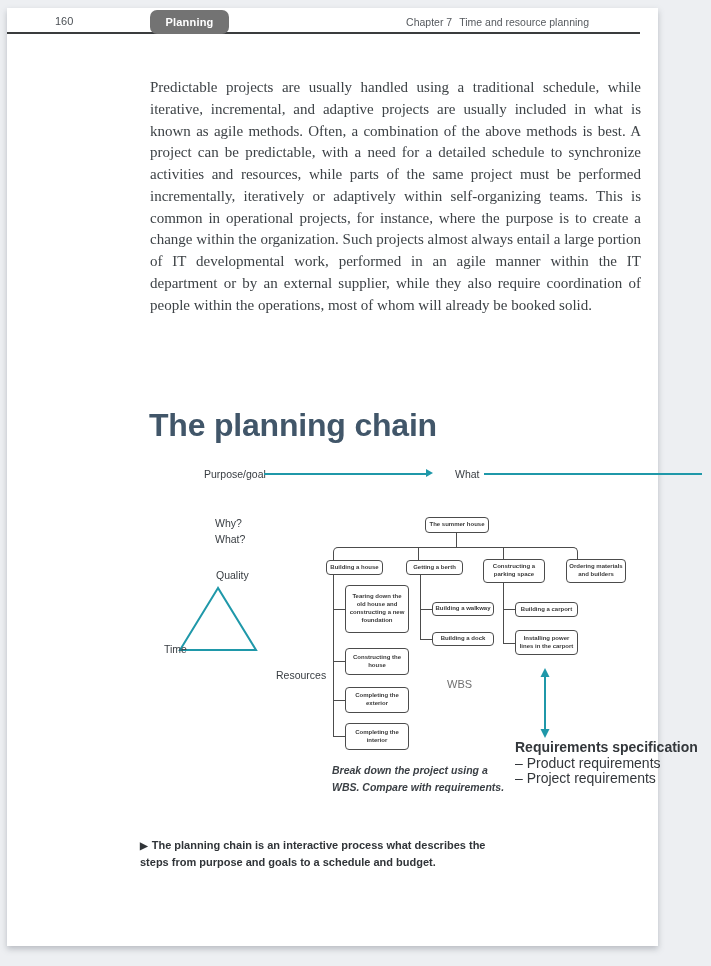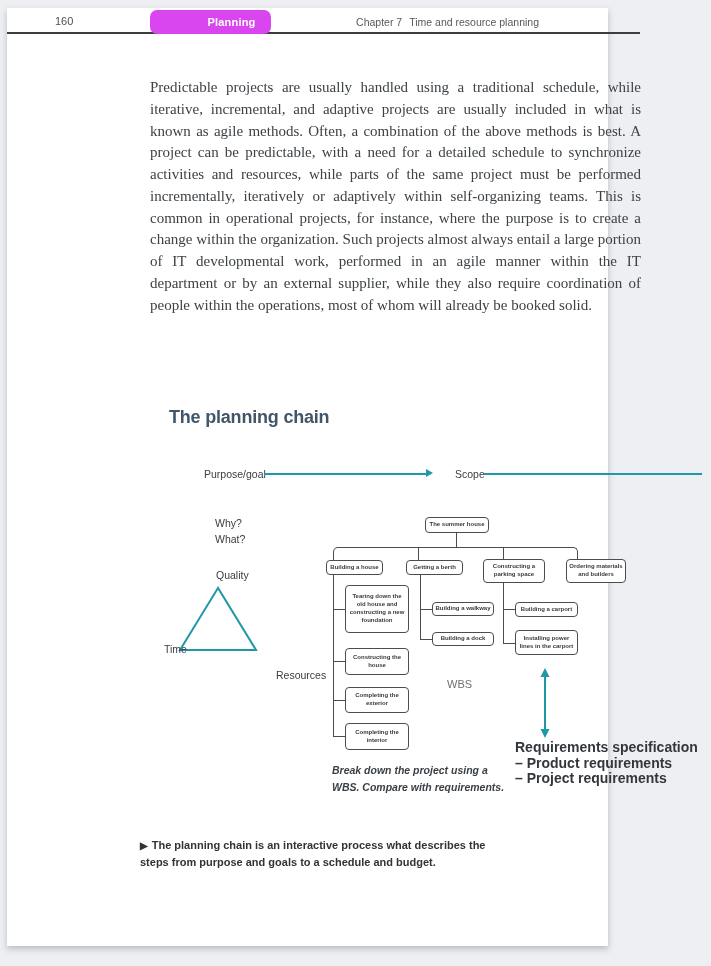--- a/index.html
+++ b/index.html
@@ -2,43 +2,43 @@
 <html><head>
 <meta charset="utf-8">
 <style>
   html,body{margin:0;padding:0;}
   body{
     width:711px;height:966px;position:relative;overflow:hidden;
     background:#edeff2;
     font-family:"Liberation Sans",sans-serif;
   }
   .page{
-    position:absolute;left:7px;top:8px;width:601px;height:938px;
+    position:absolute;left:7px;top:8px;width:651px;height:938px;
     background:#ffffff;
     box-shadow:0 3px 6px rgba(90,95,105,.35);
   }
   .abs{position:absolute;}
   
   .page-number{left:48px;top:7px;font-size:11px;color:#4b5055;}
   .badge{
-    left:143px;top:2px;width:79px;height:24px;background:#d946ef;border-radius:7px;
+    left:143px;top:2px;width:79px;height:24px;background:#737373;border-radius:7px;
     color:#ffffff;font-size:11px;font-weight:bold;display:flex;align-items:center;justify-content:center;
-    letter-spacing:.2px;z-index:2;padding-left:42px;
+    letter-spacing:.2px;z-index:2;
   }
   .chapter{right:69px;top:8px;font-size:10.5px;color:#55595e;white-space:nowrap;}
   .chapter .gap{display:inline-block;width:7px;}
   .header-rule{left:0;top:24px;width:633px;height:2px;background:#3a3c3e;}
   
   .body-par{
     left:143px;top:69px;width:491px;
     font-family:"Liberation Serif",serif;font-size:15px;line-height:21.75px;
     color:#3d4246;text-align:justify;
   }
   
-  .heading{left:142px;top:399px;font-size:18px;font-weight:bold;color:#415669;letter-spacing:-.2px;margin-left:20px;}
+  .heading{left:142px;top:399px;font-size:32px;font-weight:bold;color:#415669;letter-spacing:-.2px;}
   
   .lbl{font-size:10.5px;font-weight:normal;color:#383d42;white-space:nowrap;margin-left:12px;}
   .flow-line{height:2px;background:#1f98a9;top:465px;}
   .arrow-head{
     top:461px;width:0;height:0;border-left:7px solid #1f98a9;
     border-top:4.5px solid transparent;border-bottom:4.5px solid transparent;
   }
   
   .ital{font-size:10.5px;font-style:italic;font-weight:600;color:#3a3f44;line-height:16.5px;white-space:nowrap;}
   
@@ -48,21 +48,21 @@
     font-size:6px;font-weight:bold;line-height:1.3;color:#3a3a3a;padding:1px 2px;box-sizing:border-box;
   }
   .conn{background:#4c4c4c;}
   .distributor{
     left:326px;top:539px;width:245px;height:13px;box-sizing:border-box;
     border-top:1px solid #4c4c4c;border-left:1px solid #4c4c4c;border-right:1px solid #4c4c4c;
     border-radius:5px 5px 0 0;
   }
   .wbs-label{left:440px;top:670px;font-size:11px;font-weight:normal;color:#707070;}
   .req{left:508px;top:732px;font-size:14px;font-weight:bold;color:#33373b;line-height:15.5px;white-space:nowrap;}
-  .req .item{font-weight:700;}
+  .req .item{font-weight:400;}
   
   .fig-cap{left:133px;top:829px;width:352px;font-size:11px;font-weight:bold;color:#303438;line-height:17px;}
   .fig-cap .marker{margin-right:4px;font-size:10px;}
 </style>
 </head>
 <body>
 
 <div class="page">
 
   <div class="abs page-number">160</div>
@@ -74,21 +74,21 @@
   </div>
   <div class="abs header-rule"></div>
 
   <div class="abs body-par">Predictable projects are usually handled using a traditional schedule, while iterative, incremental, and adaptive projects are usually included in what is known as agile methods. Often, a combination of the above methods is best. A project can be predictable, with a need for a detailed schedule to synchronize activities and resources, while parts of the same project must be performed incrementally, iteratively or adaptively within self-organizing teams. This is common in operational projects, for instance, where the purpose is to create a change within the organization. Such projects almost always entail a large portion of IT developmental work, performed in an agile manner within the IT department or by an external supplier, while they also require coordination of people within the operations, most of whom will already be booked solid.</div>
 
   <div class="abs heading">The planning chain</div>
 
   <div class="abs lbl" style="left:185px;top:460px;">Purpose/goal</div>
   <div class="abs flow-line" style="left:257px;width:162px;"></div>
   <div class="abs arrow-head" style="left:419px;"></div>
-  <div class="abs lbl" style="left:436px;top:460px;">Scope</div>
+  <div class="abs lbl" style="left:436px;top:460px;">What</div>
   <div class="abs flow-line" style="left:477px;width:218px;"></div>
 
   <div class="abs lbl" style="left:196px;top:509px;text-align:center;">Why?</div>
   <div class="abs lbl" style="left:196px;top:525px;">What?</div>
   <div class="abs lbl" style="left:197px;top:561px;">Quality</div>
   <svg class="abs" style="left:169px;top:575px;" width="84" height="72">
     <polygon points="42,5 4,67 80,67" fill="none" stroke="#1f98a9" stroke-width="2"></polygon>
   </svg>
   <div class="abs lbl" style="left:145px;top:635px;text-align:right;">Time</div>
   <div class="abs lbl" style="left:257px;top:661px;">Resources</div>

